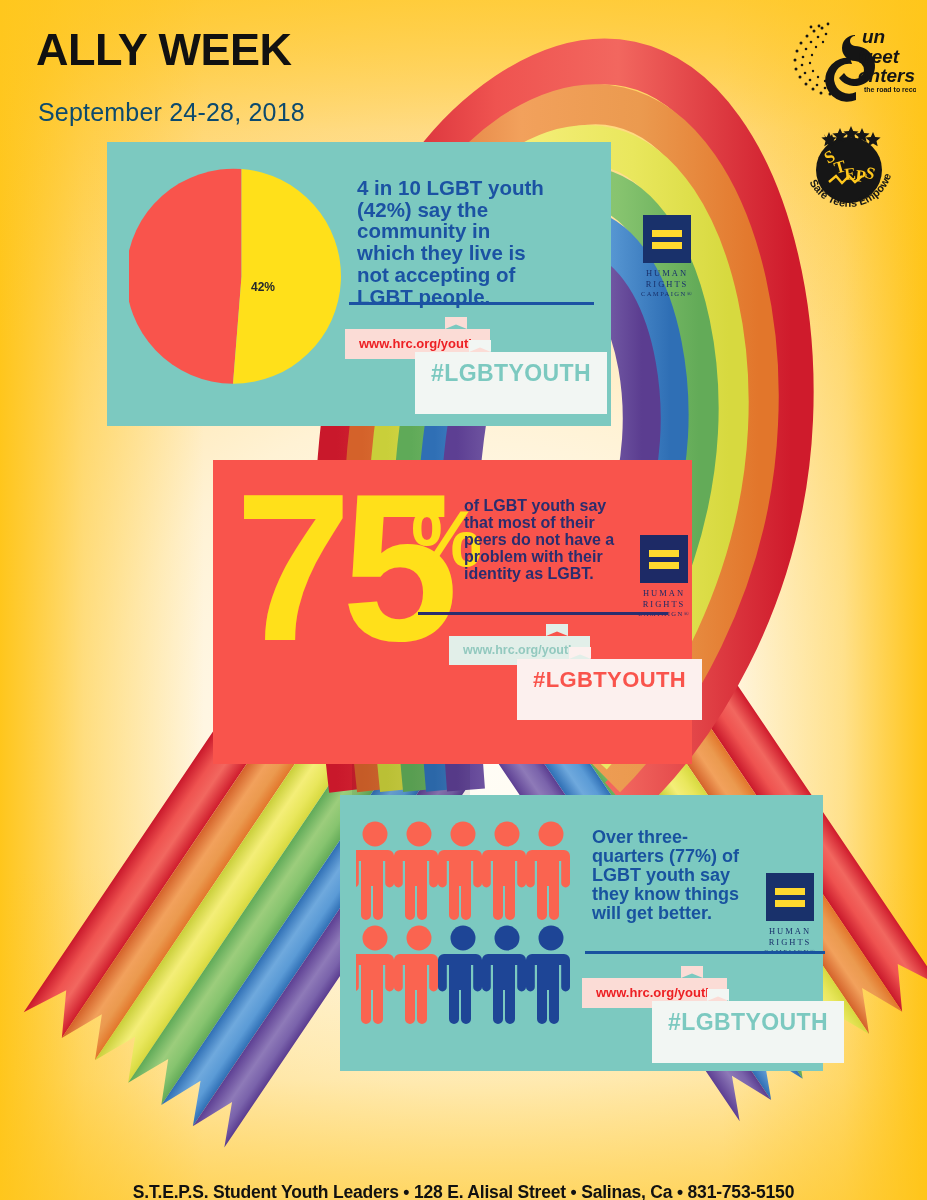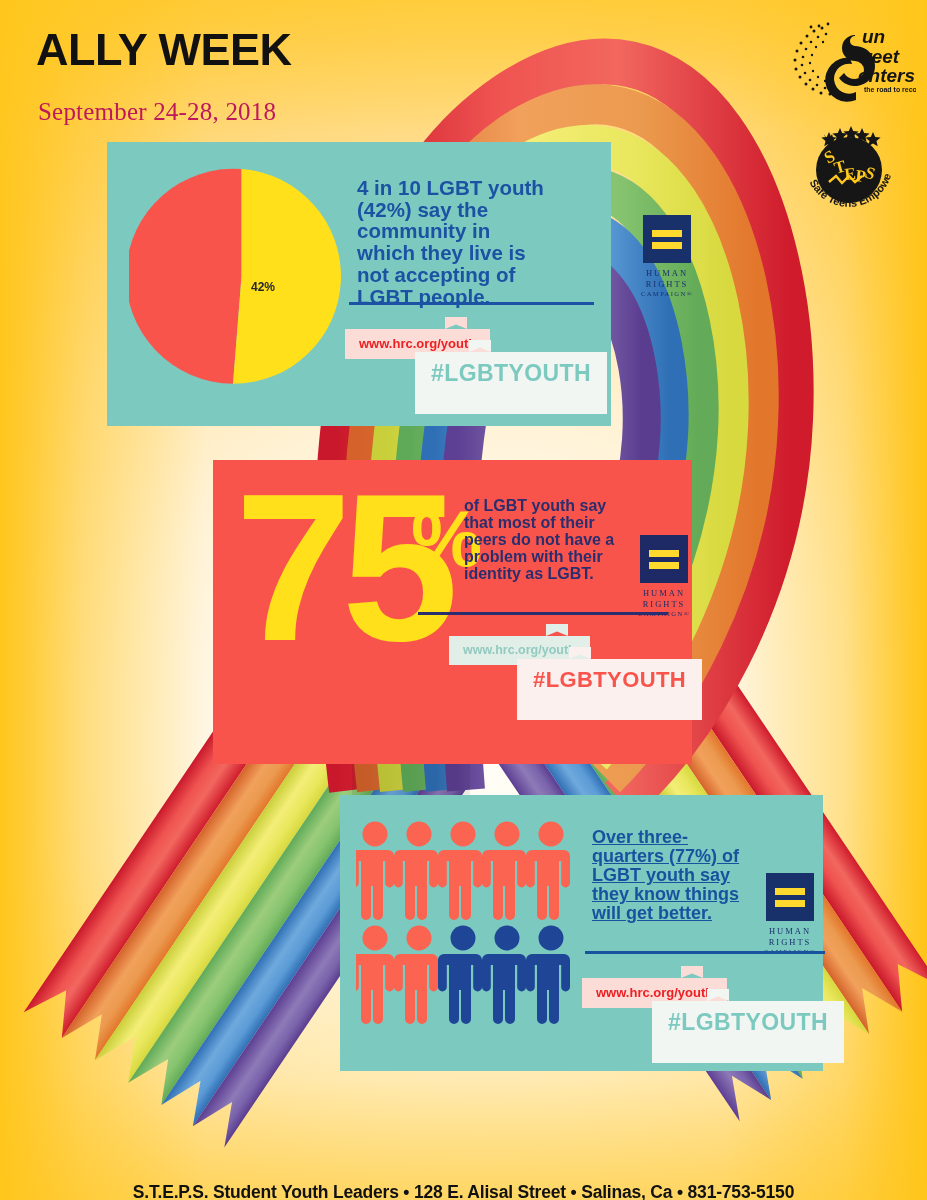--- a/index.html
+++ b/index.html
@@ -22,37 +22,37 @@
   .bg-h{position:absolute;inset:0;
       background:linear-gradient(180deg,rgba(255,200,30,.55) 0%,rgba(255,205,55,.10) 11%,
                  rgba(255,255,255,0) 30%,rgba(255,255,255,0) 72%,rgba(255,200,30,.20) 90%,rgba(255,198,28,.55) 100%);
   }
 
   svg.ribbon{position:absolute;left:0;top:0;width:927px;height:1200px;}
 
   
   .title{position:absolute;left:36px;top:24px;font-size:45px;font-weight:bold;color:#111;
          letter-spacing:-.5px;font-family:"Liberation Sans",sans-serif;}
-  .subtitle{position:absolute;left:38px;top:98px;font-size:25px;color:#be185d;
-            font-family:Liberation Serif, serif;letter-spacing:.2px;text-align:center;}
+  .subtitle{position:absolute;left:38px;top:98px;font-size:25px;color:#0c4a6e;
+            font-family:Liberation Sans, sans-serif;letter-spacing:.2px;text-align:center;}
 
   
   .logo-sun{position:absolute;left:792px;top:18px;width:124px;height:86px;}
   .logo-steps{position:absolute;left:793px;top:112px;width:112px;height:112px;}
 
   
   .card{position:absolute;box-sizing:border-box;}
   #card1{left:107px;top:142px;width:504px;height:284px;background:#7cc9c0;}
   #card2{left:213px;top:460px;width:479px;height:304px;background:#f9544c;}
   #card3{left:340px;top:795px;width:483px;height:276px;background:#7cc9c0;}
 
   .stat-text{position:absolute;font-weight:bold;color:#1c4f9c;line-height:1.06;}
   #card1 .stat-text{left:250px;top:35px;width:188px;font-size:20.5px;color:#1b52a3;}
   #card2 .stat-text{left:251px;top:38px;width:170px;font-size:16px;color:#2a2d6e;}
-  #card3 .stat-text{left:252px;top:33px;width:168px;font-size:18px;color:#18529f;text-decoration:underline;}
+  #card3 .stat-text{left:252px;top:33px;width:168px;font-size:18px;color:#18529f;}
 
   .big-number{position:absolute;left:22px;top:22px;color:#ffe01a;font-weight:bold;
               font-size:210px;line-height:.82;letter-spacing:-10px;
               font-family:"Liberation Sans",sans-serif;}
   .big-pct{position:absolute;left:198px;top:33px;color:#ffe01a;font-weight:bold;font-size:80px;
            font-family:"Liberation Sans",sans-serif;}
 
   .hrc{position:absolute;width:64px;text-align:center;}
   #card1 .hrc{left:528px;top:73px;}
   #card2 .hrc{left:419px;top:75px;}

